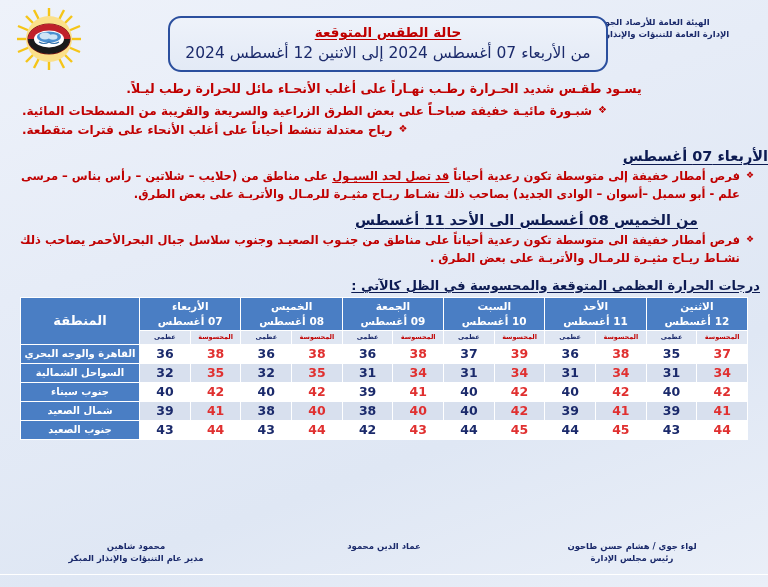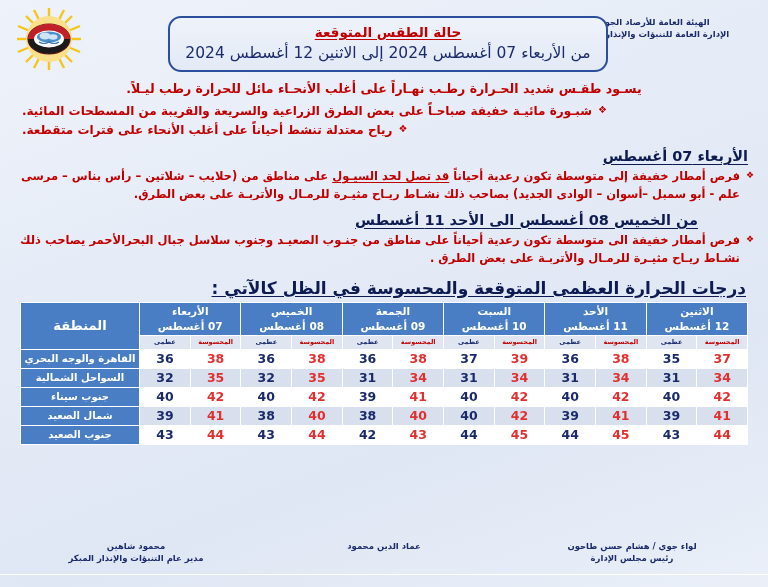--- a/index.html
+++ b/index.html
@@ -105,21 +105,20 @@
   .blt .txt { flex: 0 1 auto; }
 
   
   .day-head {
     color: #0d1b52;
     font-size: 14.5px;
     font-weight: bold;
     text-decoration: underline;
     text-underline-offset: 3px;
     text-align: right;
-    padding-right: 20px;
     margin-top: 8px;
     margin-bottom: 3px;
   }
   .day-head.center { text-align: right; padding-right: 70px; }
   .day-body {
     display: flex;
     flex-direction: row;
     align-items: flex-start;
     justify-content: flex-end;
     color: #c00000;
@@ -137,25 +136,25 @@
   }
   .day-body .txt { flex: 0 1 auto; text-align: right; }
   .u-red {
     text-decoration: underline;
     text-underline-offset: 2px;
   }
 
   
   .tbl-caption {
     color: #0d1b52;
-    font-size: 17px;
+    font-size: 13px;
     font-weight: bold;
     text-decoration: underline;
     text-underline-offset: 2px;
-    padding-right: 22px;
+    padding-right: 8px;
     margin-top: 10px;
     margin-bottom: 4px;
   }
 
   
   .tbl-wrap {
     padding: 0 20px;
   }
   table.temps {
     width: 100%;

